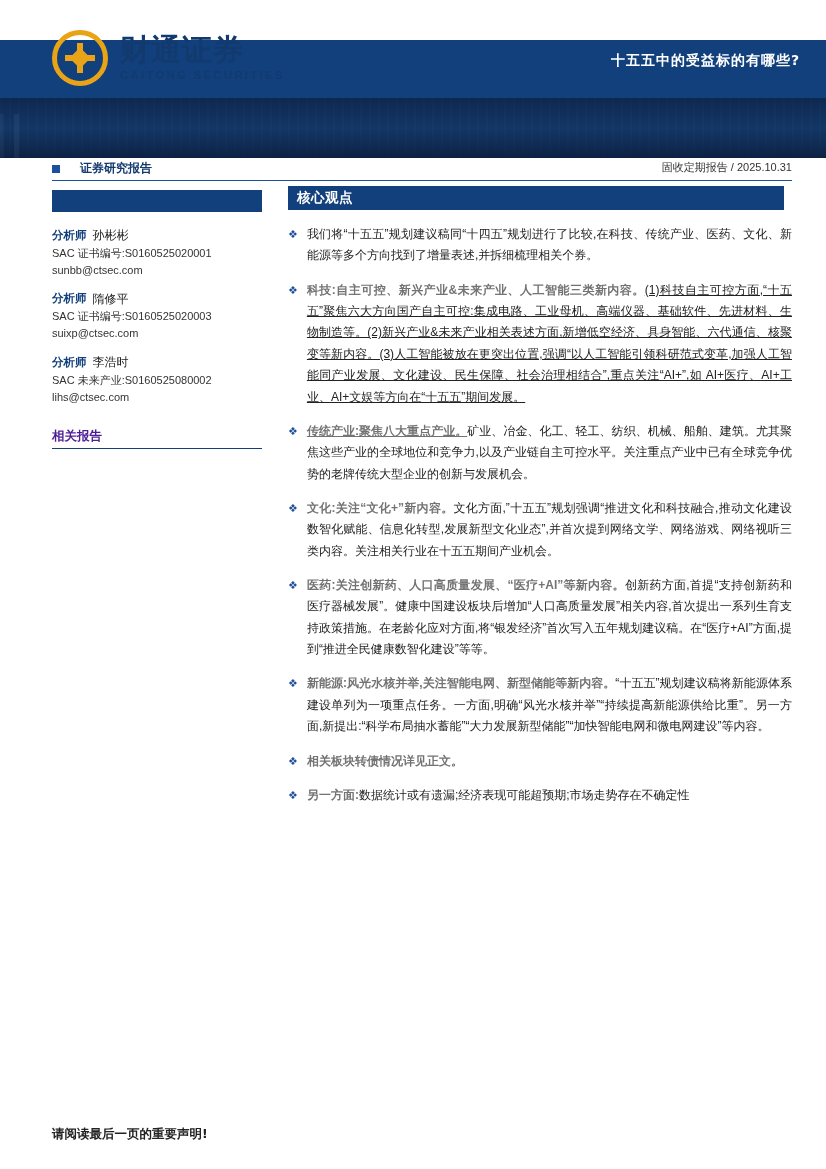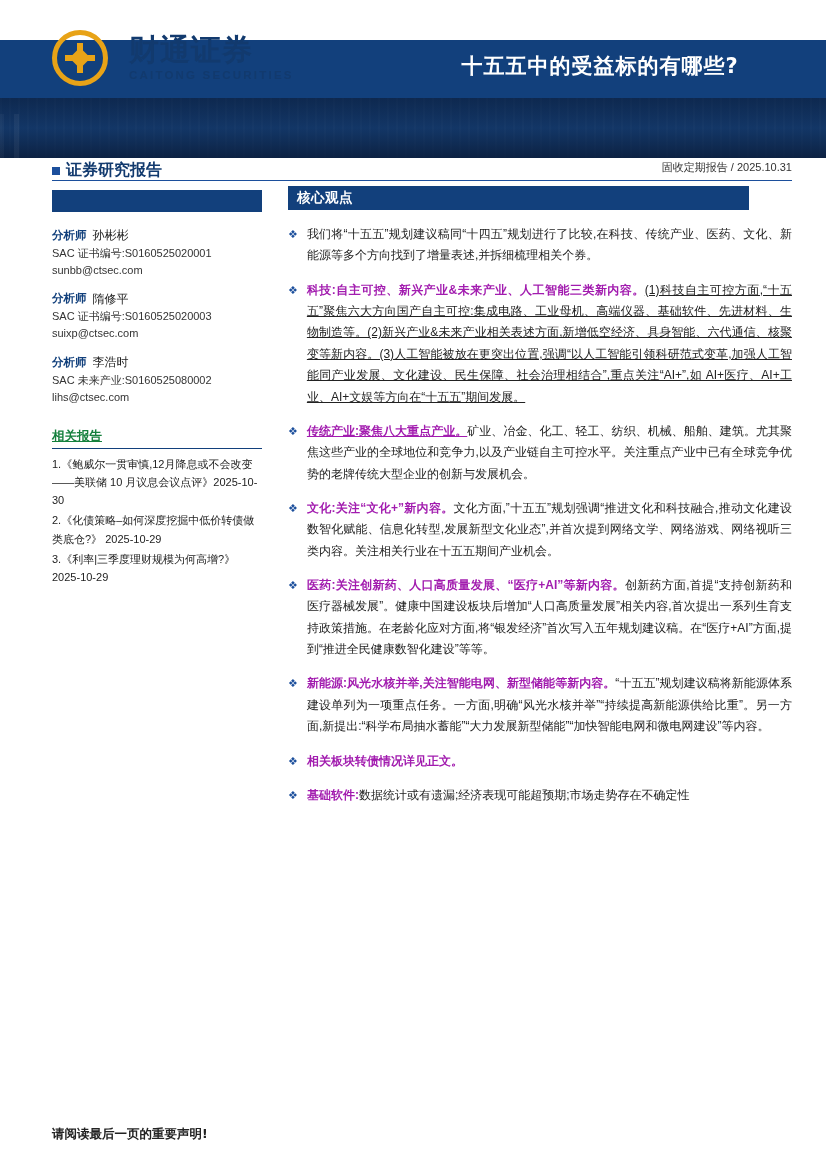--- a/index.html
+++ b/index.html
@@ -36,21 +36,21 @@
         rgba(255,255,255,0.07) 14px 19px, rgba(0,0,0,0) 19px 30px);
     opacity:.7;
   }
   .banner-blue-strip {
     position:absolute; left:0; top:40px; width:826px; height:58px;
     background:#12407c;
   }
 
   
   .logo-wrap {
-    position:absolute; left:52px; top:30px; display:flex; align-items:center; gap:21px;
+    position:absolute; left:52px; top:30px; display:flex; align-items:center; gap:12px;
   }
   .logo-mark {
     width:56px; height:56px; position:relative;
   }
   .logo-mark .ring {
     position:absolute; inset:0; border-radius:50%;
     border:5px solid #e8a317;
   }
   .logo-mark .petal {
     position:absolute; left:50%; top:50%; width:15px; height:15px;
@@ -68,32 +68,32 @@
   .logo-cn {
     font-size:30px; font-weight:bold; color:#123a6e; letter-spacing:1px;
     font-family:"DejaVu Sans","Liberation Sans",sans-serif;
   }
   .logo-en {
     font-size:11.5px; color:#123a6e; letter-spacing:2.2px; margin-top:5px; font-weight:bold;
   }
 
   .report-title {
     position:absolute; left:400px; top:52px; width:400px;
-    text-align:center; color:#ffffff; font-size:21px; font-weight:bold;
+    text-align:right; color:#ffffff; font-size:14px; font-weight:bold;
     letter-spacing:1px;
     font-family:"DejaVu Sans","Liberation Sans",sans-serif;
   }
 
   
   .meta-row {
     position:absolute; left:0; top:160px; width:826px; height:22px;
   }
   .meta-left {
-    position:absolute; left:52px; top:0; font-size:16px; color:#123a6e; font-weight:bold;
-    display:flex; align-items:center; gap:6px;
+    position:absolute; left:52px; top:0; font-size:12px; color:#123a6e; font-weight:bold;
+    display:flex; align-items:center; gap:20px;
   }
   .meta-square { width:8px; height:8px; background:#1c4f9c; display:inline-block; }
   .meta-right {
     position:absolute; right:34px; top:0; font-size:11px; color:#333;
   }
   .rule {
     position:absolute; left:52px; top:20px; width:740px; height:1px; background:#1c4f9c;
   }
 
   
@@ -107,47 +107,47 @@
   .analyst .name-row {
     display:flex; gap:6px; align-items:flex-end;
   }
   .analyst .lbl { color:#12407c; font-weight:bold; font-size:11.5px; }
   .analyst .nm { color:#222; font-size:12px; }
   .analyst .sac { color:#333; }
   .analyst .mail { color:#333; }
   .analyst + .analyst { margin-top:11px; }
 
   .rel-title {
-    margin-top:22px; font-size:12.5px; font-weight:bold; color:#15803d;text-decoration:underline;
+    margin-top:22px; font-size:12.5px; font-weight:bold; color:#4c1d95;
   }
   .rel-line { width:210px; height:1px; background:#12407c; margin-top:3px; }
   .rel-list {
     margin-top:6px; font-size:11px; color:#222; line-height:1.65;
   }
   .rel-item { margin-bottom:2px; }
 
   
   .right-col { position:absolute; left:288px; top:186px; width:504px; }
   .core-bar {
-    width:461px; height:24px; background:#12407c; color:#fff;
+    width:496px; height:24px; background:#12407c; color:#fff;
     font-size:13.5px; font-weight:bold; display:flex; align-items:center; padding-left:9px;
     letter-spacing:.5px;
   }
   .bullets { margin-top:14px; }
   .bullet {
     display:flex; gap:9px; margin-bottom:13px; align-items:flex-start;
   }
   .dia {
     color:#1c4f9c; font-size:11px; line-height:1.75; flex:0 0 auto; padding-top:1px;
   }
   .btext {
     font-size:12px; line-height:1.78; color:#222; text-align:justify;
     font-family:Liberation Sans, sans-serif;
   }
-  .blue-b { color:#a21caf; font-weight:bold; }
+  .blue-b { color:#737373; font-weight:bold; }
   .u { text-decoration:underline; }
 
   
   .footer {
     position:absolute; left:52px; bottom:26px; font-size:12.5px; color:#222; font-weight:bold;
     font-family:"DejaVu Sans","Liberation Sans",sans-serif;
     margin-top:39px;
   }
 </style>
 </head>
@@ -210,25 +210,20 @@
     <div class="name-row">
       <span class="lbl">分析师</span>
       <span class="nm">李浩时</span>
     </div>
     <div class="sac">SAC 未来产业:S0160525080002</div>
     <div class="mail">lihs@ctsec.com</div>
   </div>
 
   <div class="rel-title">相关报告</div>
   <div class="rel-line"></div>
-  <div class="rel-list">
-    <div class="rel-item">1.《鲍威尔一贯审慎,12月降息或不会改变 ——美联储 10 月议息会议点评》2025-10-30</div>
-    <div class="rel-item">2.《化债策略–如何深度挖掘中低价转债做类底仓?》  2025-10-29</div>
-    <div class="rel-item">3.《利率|三季度理财规模为何高增?》2025-10-29</div>
-  </div>
 </div>
 
 <div class="right-col">
   <div class="core-bar">核心观点</div>
 
   <div class="bullets">
 
     <div class="bullet">
       <span class="dia">❖</span>
       <div class="btext">
@@ -274,20 +269,20 @@
     <div class="bullet">
       <span class="dia">❖</span>
       <div class="btext">
         <span class="blue-b">相关板块转债情况详见正文。</span><span></span>
       </div>
     </div>
 
     <div class="bullet">
       <span class="dia">❖</span>
       <div class="btext">
-        <span class="blue-b">基础软件:</span><span>数据统计或有遗漏;经济表现可能超预期;市场走势存在不确定性</span>
+        <span class="blue-b">另一方面:</span><span>数据统计或有遗漏;经济表现可能超预期;市场走势存在不确定性</span>
       </div>
     </div>
 
   </div>
 </div>
 
 <div class="footer">请阅读最后一页的重要声明!</div>
 
 </body></html>

